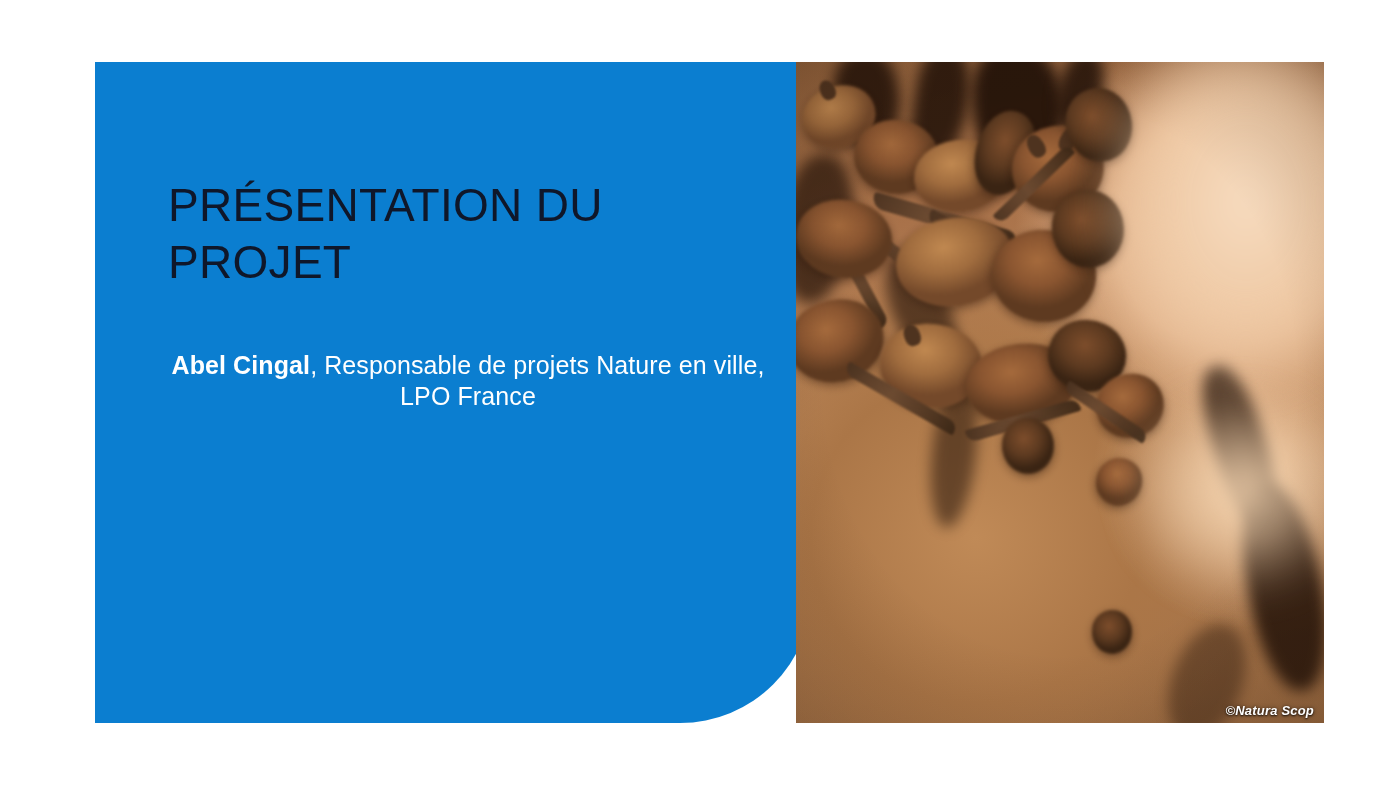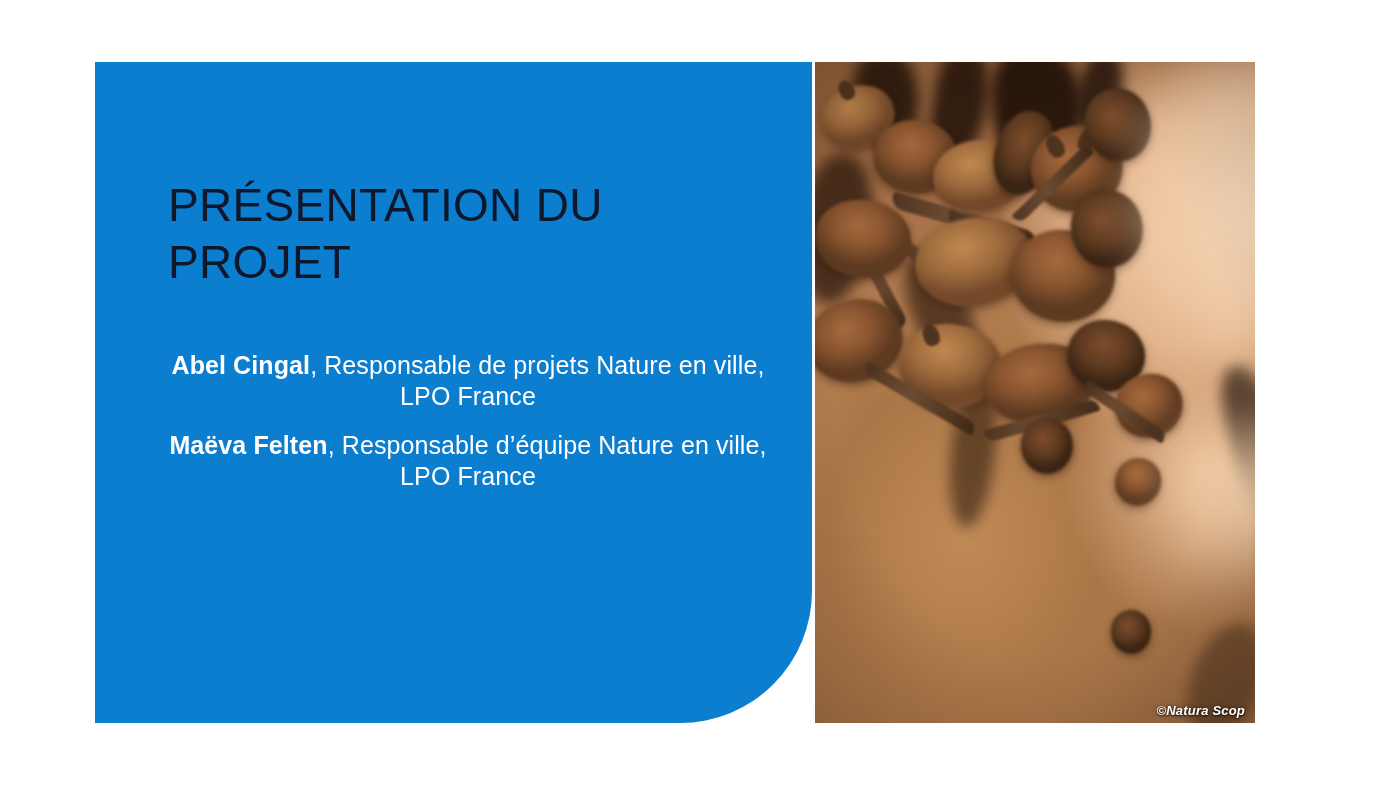--- a/index.html
+++ b/index.html
@@ -73,23 +73,23 @@
   .person .person-name {
     font-weight: 700;
   }
   .person .person-role {
     font-weight: 400;
   }
 
   
   .photo-panel {
     position: absolute;
-    left: 815px;
+    left: 796px;
     top: 62px;
-    width: 440px;
+    width: 528px;
     height: 661px;
     overflow: hidden;
     background: #a21caf;
   }
 
   
   .photo-base {
     position: absolute;
     inset: 0;
     background:
@@ -194,23 +194,20 @@
 
     <h1 class="slide-title">PRÉSENTATION DU
 PROJET</h1>
 
     <div class="people-list">
 
       <p class="person">
         <span class="person-name">Abel Cingal</span><span class="person-role">, Responsable de projets Nature en ville, LPO France</span>
       </p>
 
-      <p class="person">
-        <span class="person-name">Maëva Felten</span><span class="person-role">, Responsable d’équipe Nature en ville, LPO France</span>
-      </p>
 
 
 
     </div>
   </div>
 
   <div class="photo-panel">
     <div class="photo-base"></div>
 
     <div class="crev crev-a"></div>

